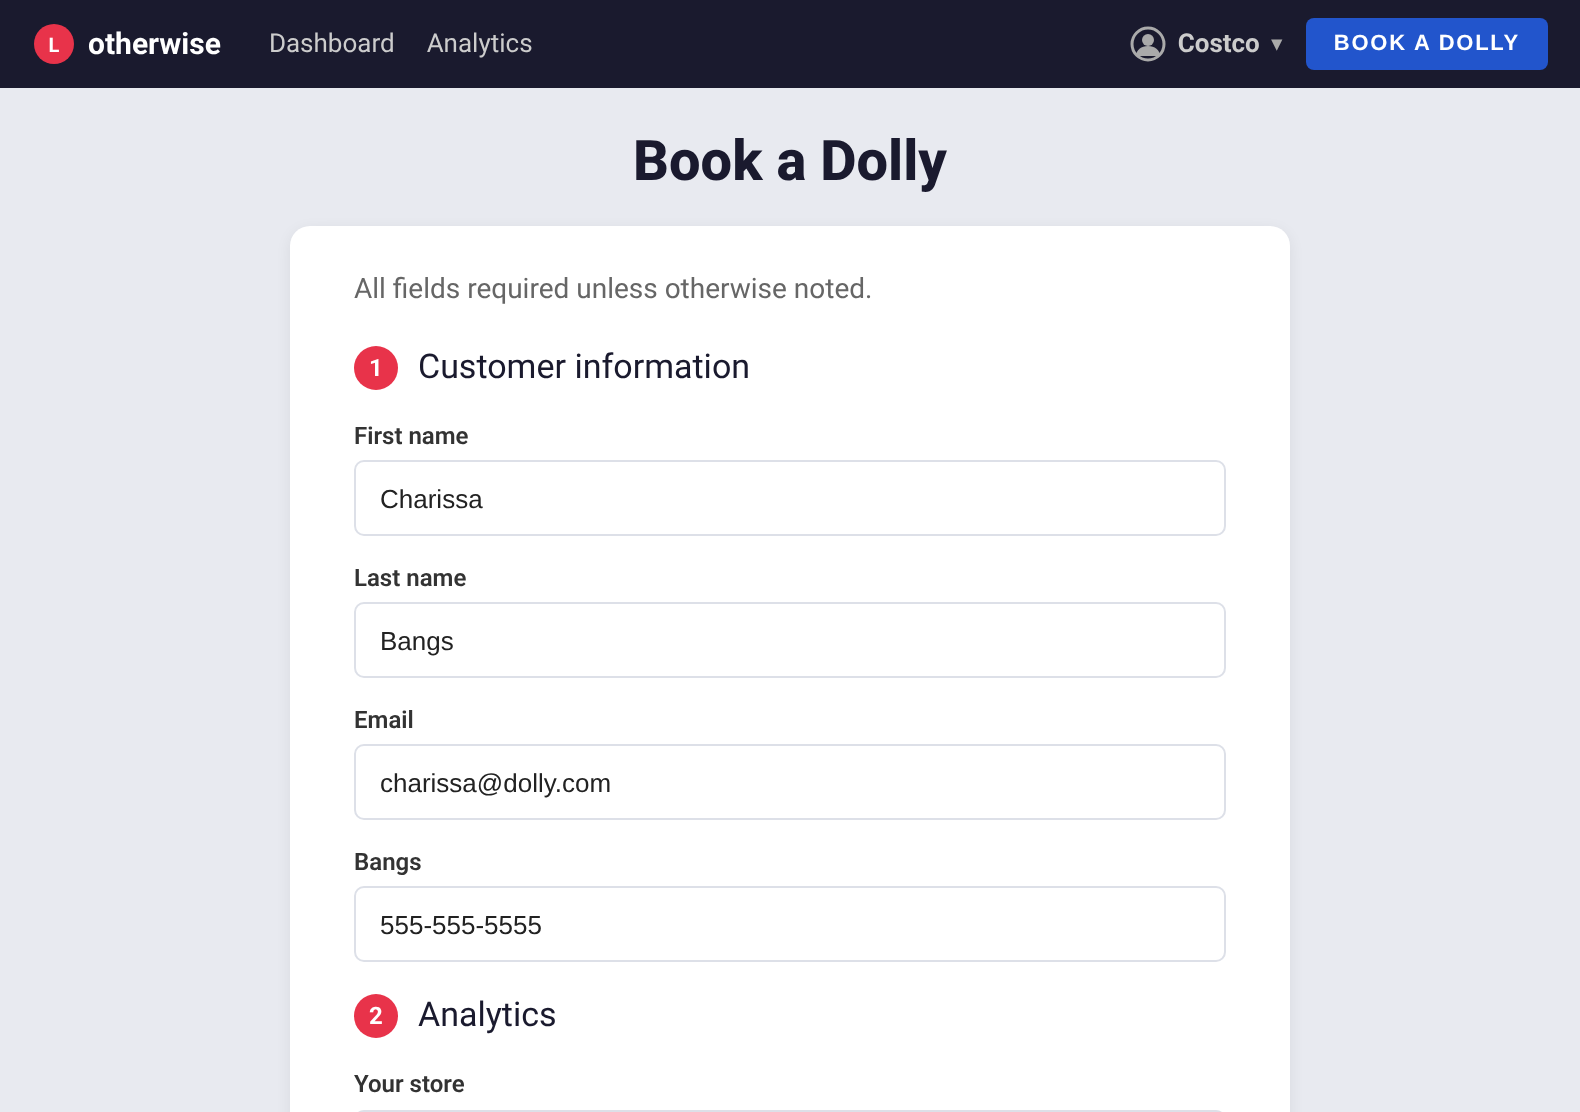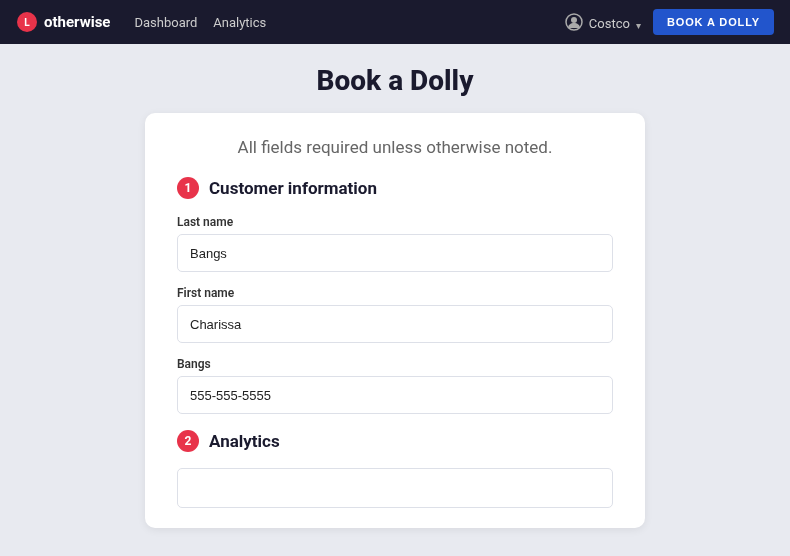--- a/index.html
+++ b/index.html
@@ -44,25 +44,26 @@
       text-decoration: none;
       text-align: right;
     }
     .nav-right {
       display: flex;
       align-items: center;
       gap: 12px;
     }
     .nav-user {
       display: flex;
-      align-items: flex-end;
+      align-items: center;
       gap: 6px;
       color: #ccc;
       font-size: 13px;
       cursor: pointer;
+      font-weight: bold;
     }
     .nav-book-btn {
       background: #2255cc;
       color: #fff;
       font-size: 11px;
       font-weight: 700;
       letter-spacing: 0.08em;
       padding: 7px 14px;
       border-radius: 4px;
       border: none;
@@ -87,22 +88,21 @@
 
     
     .form-card {
       background: #fff;
       border-radius: 10px;
       width: 500px;
       padding: 24px 32px 20px;
       box-shadow: 0 2px 8px rgba(0,0,0,0.07);
     }
     .form-note {
-      text-align: center;
-      font-size: 17px;
+      font-size: 14px;
       color: #666;
       margin-bottom: 20px;
     }
 
     
     .section-header {
       display: flex;
       align-items: center;
       gap: 10px;
       margin-bottom: 16px;
@@ -115,21 +115,21 @@
       border-radius: 50%;
       display: flex;
       align-items: center;
       justify-content: center;
       font-size: 12px;
       font-weight: 700;
       flex-shrink: 0;
     }
     .section-title {
       font-size: 17px;
-      font-weight: 700;
+      font-weight: 400;
       color: #1a1a2e;
     }
 
     
     .field-group {
       margin-bottom: 14px;
     }
     .field-label {
       font-size: 12px;
       font-weight: 600;
@@ -213,40 +213,43 @@
 
   <div class="form-card">
     <p class="form-note">All fields required unless otherwise noted.</p>
 
     <div class="section-header">
       <div class="section-number">1</div>
       <span class="section-title">Customer information</span>
     </div>
 
     <div class="field-group">
+      <label class="field-label">First name</label>
+      <input class="field-input" type="text" value="Charissa" style="">
+    </div>
+    <div class="field-group">
       <label class="field-label">Last name</label>
       <input class="field-input" type="text" value="Bangs" style="">
     </div>
     <div class="field-group">
-      <label class="field-label">First name</label>
-      <input class="field-input" type="text" value="Charissa" style="">
-    </div>
-    <div class="field-group">
+      <label class="field-label">Email</label>
+      <input class="field-input" type="email" value="charissa@dolly.com" style="">
     </div>
     <div class="field-group">
       <label class="field-label">Bangs</label>
       <input class="field-input" type="tel" value="555-555-5555" style="">
     </div>
 
     <div class="section-divider"></div>
     <div class="section-header">
       <div class="section-number">2</div>
       <span class="section-title">Analytics</span>
     </div>
 
+    <label class="store-label">Your store</label>
 
     <div class="store-select-wrapper">
       <div class="store-select-display">
         
         
         
       </div>
 
     </div>
 

